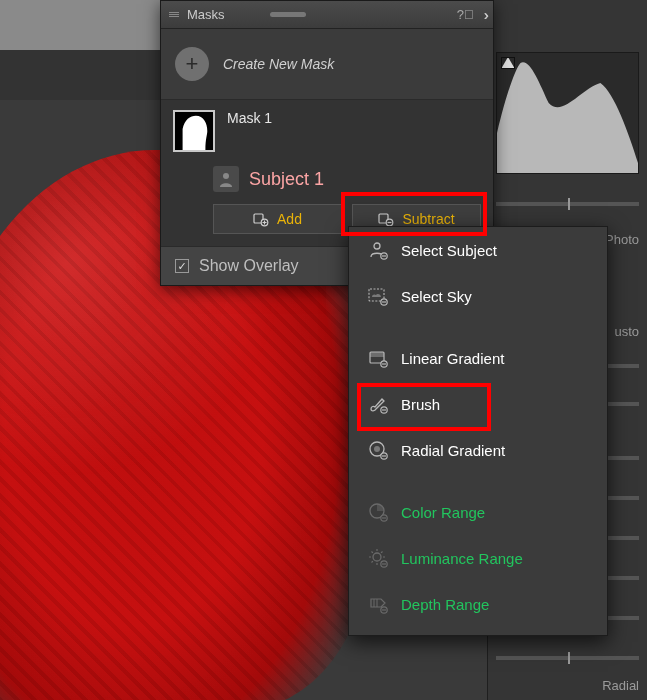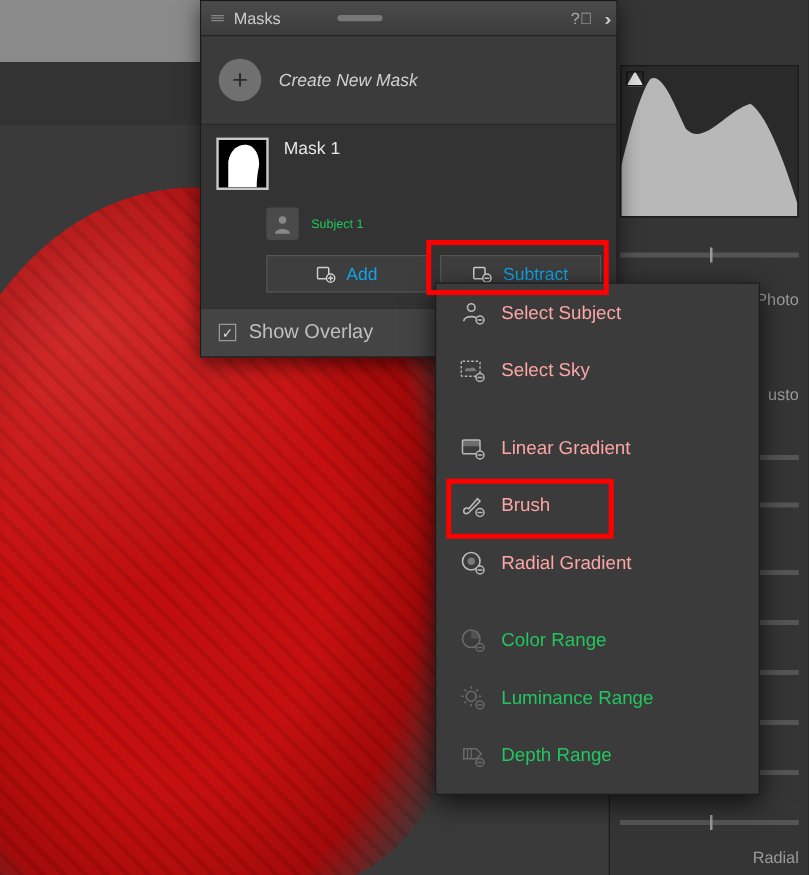--- a/index.html
+++ b/index.html
@@ -98,47 +98,47 @@
     position:relative; overflow:hidden;
   }
   .mask-thumb svg { width:100%; height:100%; }
   .mask-name { font-size:14px; color:#e6e6e6; }
 
   .subject-row { display:flex; align-items:center; gap:10px; margin:14px 0 12px 40px; }
   .subject-icon {
     width:26px; height:26px; background:#4a4a4a; border-radius:3px;
     display:flex; align-items:center; justify-content:center;
   }
-  .subject-label { font-size:10px; color:#22c55e; }
+  .subject-label { font-size:18px; color:#fca5a5; }
 
   .btn-row { display:flex; gap:10px; margin-left:40px; }
   .mask-btn {
     flex:1; height:30px; border:1px solid #555; background:#3e3e3e;
     display:flex; align-items:center; justify-content:center; gap:8px;
-    color:#0ea5e9; font-size:14px; cursor:pointer;
+    color:#eab308; font-size:14px; cursor:pointer;
   }
   .mask-btn-icon { width:16px; height:16px; }
 
   .overlay-row {
     display:flex; align-items:center; gap:10px; padding:10px 14px;
     background:#444; border-top:1px solid #2a2a2a;
   }
   .chk { width:14px; height:14px; border:1px solid #999; display:inline-flex; align-items:center; justify-content:center; font-size:11px; color:#ddd; }
 
   
   .menu {
     position:absolute; top:226px; left:348px; width:260px;
     background:#3b3b3b; border:1px solid #1c1c1c;
     box-shadow:0 6px 20px rgba(0,0,0,.7);
     padding-bottom:8px;
   }
   .menu-header { padding:12px 16px 10px; font-size:15px; color:#cfcfcf; }
   .menu-item {
     display:flex; align-items:center; gap:12px; padding:12px 18px;
-    font-size:15px; color:#fca5a5; cursor:pointer;
+    font-size:15px; color:#ffffff; cursor:pointer;
   }
   .menu-item.disabled { color:#22c55e; }
   .menu-icon { width:22px; height:22px; flex-shrink:0; display:flex; align-items:center; justify-content:center; }
 
   
   .hl {
     position:absolute; border:4px solid #ff0000; pointer-events:none;
   }
   .hl-subtract { top:192px; left:341px; width:146px; height:44px; }
   .hl-brush { top:383px; left:357px; width:134px; height:48px; }
@@ -155,21 +155,21 @@
   <div class="histogram">
     <span class="histo-tri"></span>
     <svg class="histo-curve" viewBox="0 0 150 120" preserveAspectRatio="none">
       <path d="M0,120 L0,80 C10,40 20,15 25,10 C35,5 45,30 55,50 C70,65 90,35 110,30 C125,40 140,80 150,110 L150,120 Z" fill="#b8b8b8"></path>
     </svg>
   </div>
   <div class="slider-row" style="top:196px">
       <div class="slider-track"></div>
     </div>
   <span class="side-label" style="top:232px">Original Photo</span>
-  <span class="side-label" style="top:308px">usto</span>
+  <span class="side-label" style="top:324px">usto</span>
   <div class="slider-row" style="top:358px">
       <div class="slider-track"></div>
     </div>
   <div class="slider-row" style="top:396px">
       <div class="slider-track"></div>
     </div>
   <div class="slider-row" style="top:450px">
       <div class="slider-track"></div>
     </div>
   <div class="slider-row" style="top:490px">

